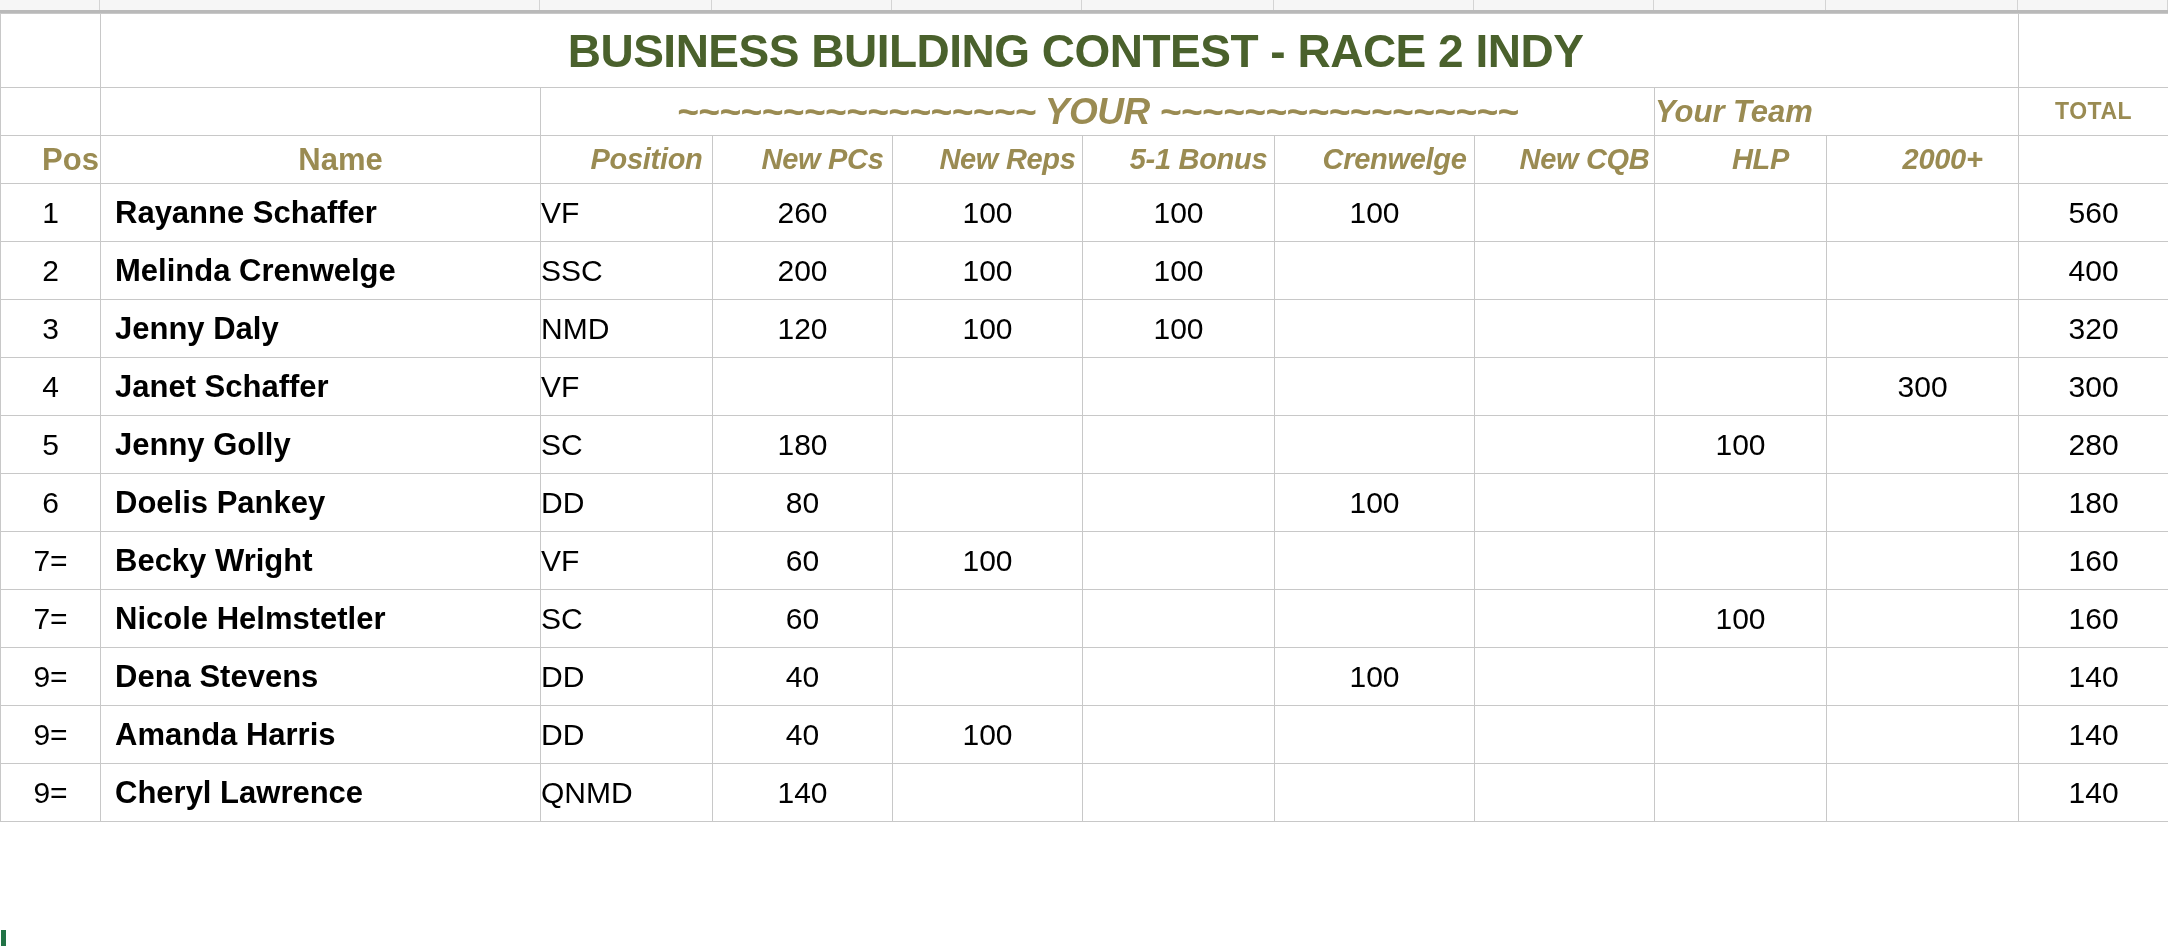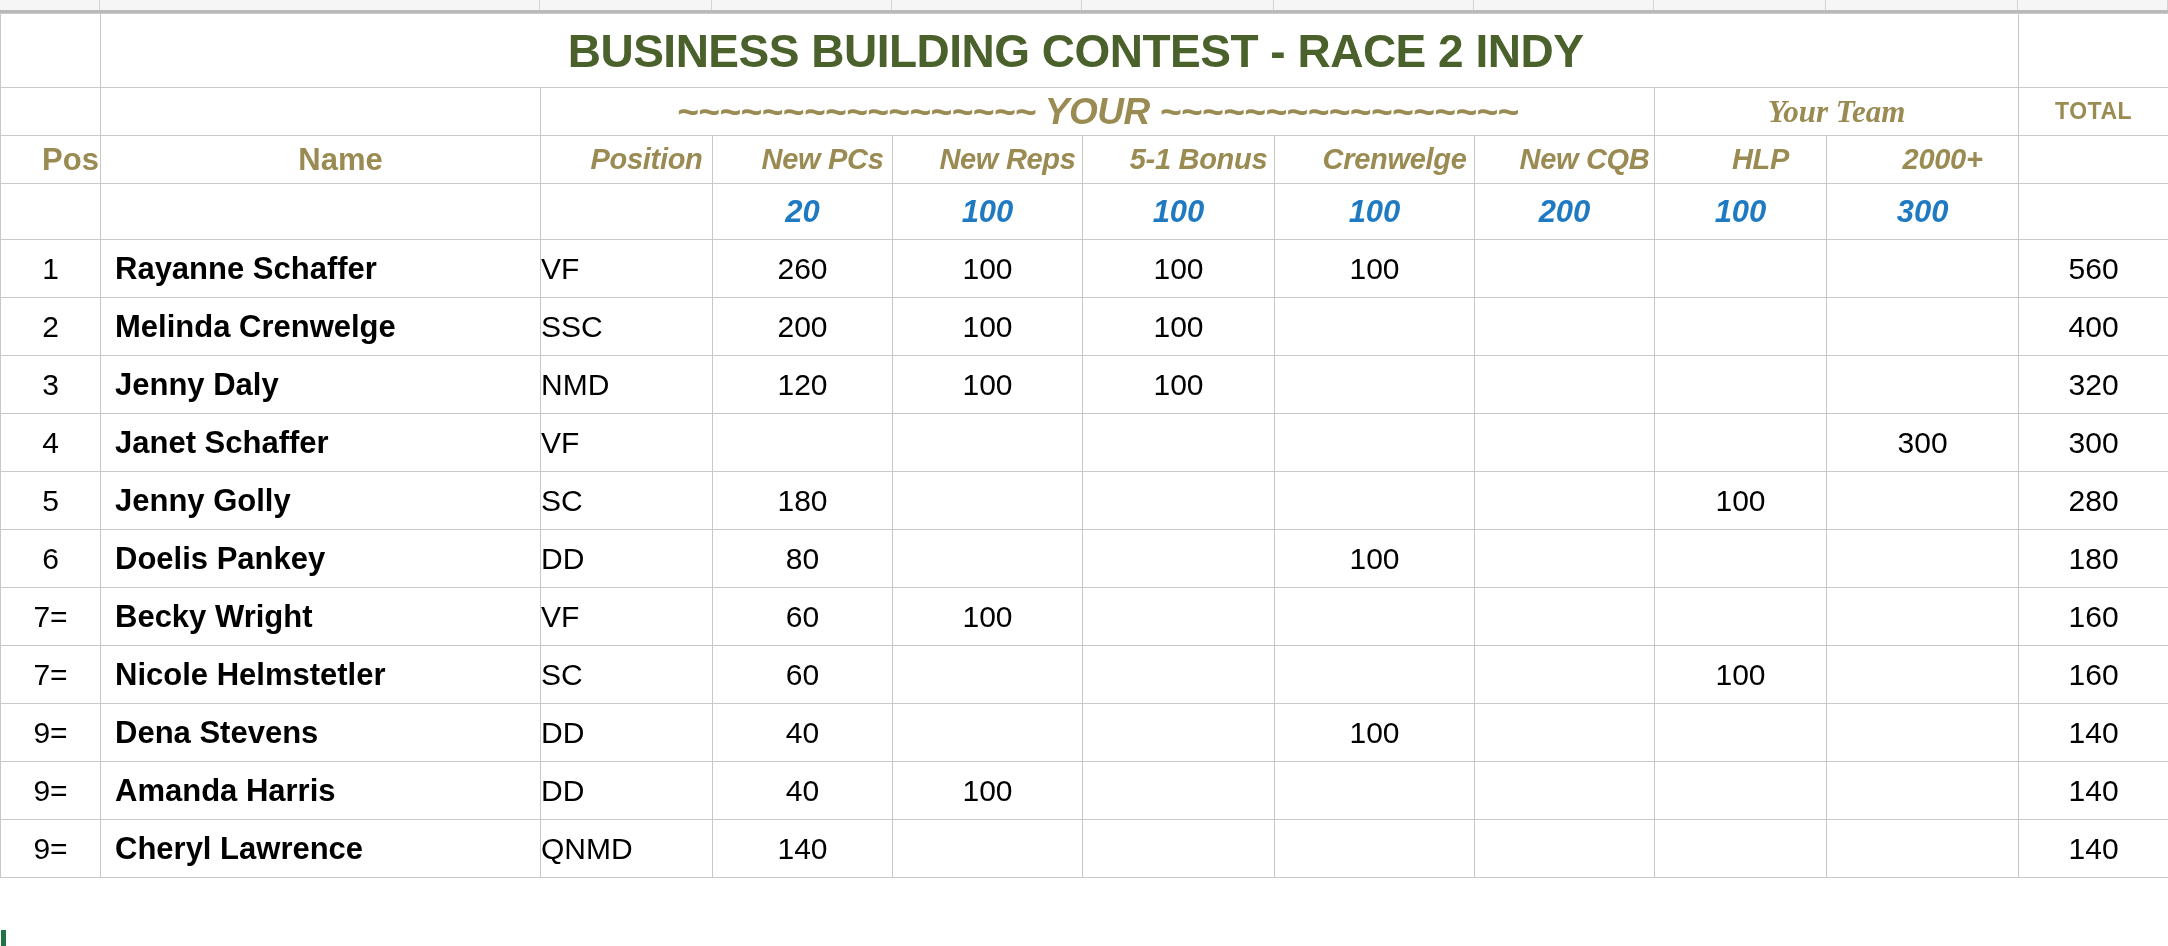--- a/index.html
+++ b/index.html
@@ -64,22 +64,21 @@
   .band-your {
     text-align: center;
     font-family: "Liberation Sans Narrow", "Liberation Sans", sans-serif;
     font-style: italic;
     font-weight: bold;
     font-size: 37px;
     color: #9a8b52;
     letter-spacing: -0.5px;
   }
   .band-team {
-    text-align: center;
-    font-family: Liberation Serif, serif;
+    font-family: Liberation Sans, sans-serif;
     font-style: italic;
     font-weight: bold;
     font-size: 31px;
     color: #9a8b52;
   }
   .band-total {
     text-align: center;
     font-family: "Liberation Sans", sans-serif;
     font-weight: bold;
     font-size: 23px;
@@ -214,33 +213,20 @@
           <td class="h-ital">Position</td>
           <td class="h-ital">New PCs</td>
           <td class="h-ital">New Reps</td>
           <td class="h-ital">5-1 Bonus</td>
           <td class="h-ital">Crenwelge</td>
           <td class="h-ital">New CQB</td>
           <td class="h-ital">HLP</td>
           <td class="h-ital">2000+</td>
           <td class="h-plain"></td>
         </tr>
-        <tr class="pts-row">
-          <td class="pts"></td>
-          <td class="pts"></td>
-          <td class="pts"></td>
-          <td class="pts">20</td>
-          <td class="pts">100</td>
-          <td class="pts">100</td>
-          <td class="pts">100</td>
-          <td class="pts">200</td>
-          <td class="pts">100</td>
-          <td class="pts">300</td>
-          <td class="pts"></td>
-        </tr>
         <tr class="data-row">
           <td class="c-pos">1</td>
           <td class="c-name">Rayanne Schaffer</td>
           <td class="c-role">VF</td>
           <td class="c-num">260</td>
           <td class="c-num">100</td>
           <td class="c-num">100</td>
           <td class="c-num">100</td>
           <td class="c-num"></td>
           <td class="c-num"></td>

